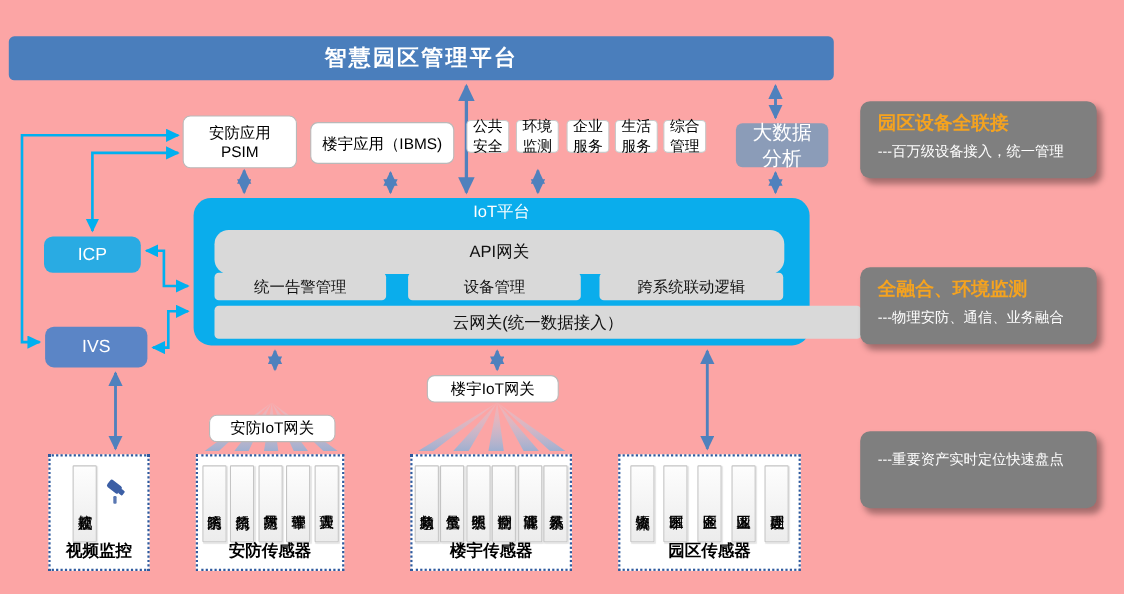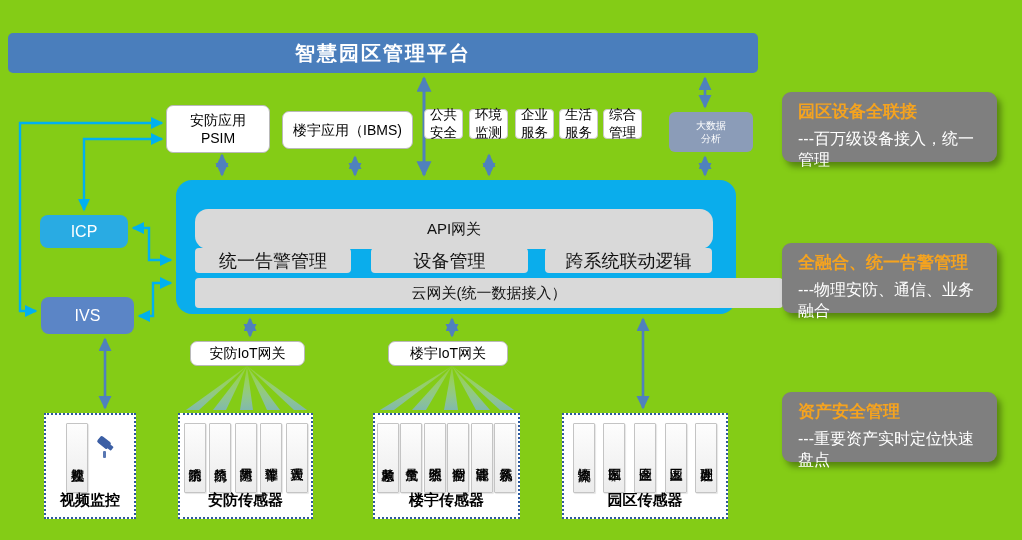--- a/index.html
+++ b/index.html
@@ -1,17 +1,17 @@
 <!DOCTYPE html>
 <html><head>
 <meta charset="utf-8">
 <style>
   html,body{margin:0;padding:0;background:#fff;}
   #stage{
-    position:relative;width:1022px;height:540px;background:#84cc16;overflow:hidden;
+    position:relative;width:1022px;height:540px;background:#fca5a5;overflow:hidden;
     font-family:"Liberation Sans","DejaVu Sans",sans-serif;color:#000;
   }
   .abs{position:absolute;box-sizing:border-box;}
   
   #banner{
     left:8px;top:33px;width:750px;height:40px;background:#4a7ebc;border-radius:5px;
     color:#fff;font-size:20px;font-weight:bold;text-align:center;line-height:40px;
     letter-spacing:2px;
   }
   
@@ -23,47 +23,47 @@
   #psim{left:166px;top:105px;width:104px;height:48px;}
   #ibms{left:282px;top:111px;width:131px;height:38px;}
   .smallbox{
     background:#fff;border:1px solid #c9c9c9;border-radius:4px;width:39px;height:30px;
     top:109px;font-size:13.5px;line-height:1.35;text-align:center;
     display:flex;align-items:center;justify-content:center;word-break:break-all;
     padding:1px;
   }
   #bigdata{
     left:669px;top:112px;width:84px;height:40px;background:#8b9cb8;border-radius:6px;
-    color:#fff;font-size:10px;line-height:1.35;text-align:center;
+    color:#fff;font-size:18px;line-height:1.35;text-align:center;
     display:flex;flex-direction:column;justify-content:center;
   }
   
   #icp{left:40px;top:215px;width:88px;height:33px;background:#29abe3;border-radius:8px;
        color:#fff;font-size:16px;display:flex;align-items:center;justify-content:center;}
   #ivs{left:41px;top:297px;width:93px;height:37px;background:#5b85c6;border-radius:8px;
        color:#fff;font-size:16px;display:flex;align-items:center;justify-content:center;}
   
   #iot{left:176px;top:180px;width:560px;height:134px;background:#0aadec;border-radius:16px;}
   #iot-title{left:0;top:3px;width:100%;text-align:center;color:#fff;font-size:15px;}
   .graybar{
     background:#d9d9d9;border-radius:4px;text-align:center;color:#111;
     display:flex;align-items:center;justify-content:center;
   }
   #api-bar{left:19px;top:29px;width:518px;height:40px;font-size:15px;border-radius:13px;}
-  .module{top:68px;height:25px;font-size:18px;}
+  .module{top:68px;height:25px;font-size:14px;}
   #module-0{left:19px;width:156px;}
   #module-1{left:195px;width:157px;}
   #module-2{left:369px;width:167px;}
   #cloud-bar{left:19px;top:98px;width:588px;height:30px;font-size:15px;}
   
   .gateway{
     background:#fff;border:1.4px solid #b9b9b9;border-radius:7px;height:25px;top:341px;
     font-size:14px;display:flex;align-items:center;justify-content:center;
   }
-  #gw-security{left:190px;width:115px;}
+  #gw-security{left:190px;width:115px;margin-top:36px;}
   #gw-building{left:388px;width:120px;}
   
   .group{
     top:413px;height:106px;background:#fff;border:2px dotted #2e5a9e;
   }
   #group-video{left:44px;width:92px;}
   #group-security{left:178px;width:135px;}
   #group-building{left:373px;width:147px;}
   #group-park{left:562px;width:166px;}
   .cells{display:flex;justify-content:space-evenly;align-items:flex-start;margin-top:8px;}
@@ -83,21 +83,21 @@
   
   .benefit{
     left:782px;width:215px;height:70px;background:#7f7f7f;border-radius:9px;
     box-shadow:4px 5px 6px rgba(0,0,0,0.35);
     padding:10px 14px 0 16px;
   }
   #benefit-0{top:92px;}
   #benefit-1{top:243px;}
   #benefit-2{top:392px;}
   .benefit-title{color:#f5a31f;font-size:17px;font-weight:bold;line-height:1.2;}
-  .benefit-desc{color:#ffffff;font-size:16px;margin-top:7px;}
+  .benefit-desc{color:#ffffff;font-size:13px;margin-top:7px;}
   
   #overlay{position:absolute;left:0;top:0;width:1022px;height:540px;pointer-events:none;}
 </style>
 </head>
 <body>
 
 <div id="stage">
 
   <svg id="overlay" viewBox="0 0 1022 540">
     <defs>
@@ -165,20 +165,21 @@
 
   <div id="bigdata" class="abs">
     <div>大数据</div>
     <div>分析</div>
   </div>
 
   <div id="ivs" class="abs">IVS</div>
   <div id="icp" class="abs">ICP</div>
 
   <div id="iot" class="abs">
+    <div id="iot-title" class="abs">IoT平台</div>
     <div id="api-bar" class="abs graybar">API网关</div>
     <div id="module-0" class="abs graybar module">统一告警管理</div>
     <div id="module-1" class="abs graybar module">设备管理</div>
     <div id="module-2" class="abs graybar module">跨系统联动逻辑</div>
     <div id="cloud-bar" class="abs graybar">云网关(统一数据接入）</div>
   </div>
 
   <div id="gw-security" class="abs gateway">安防IoT网关</div>
   <div id="gw-building" class="abs gateway">楼宇IoT网关</div>
 
@@ -233,21 +234,20 @@
       <div class="vcell">固废处理</div>
     </div>
     <div class="group-label">园区传感器</div>
   </div>
 
   <div id="benefit-0" class="abs benefit">
     <div class="benefit-title">园区设备全联接</div>
     <div class="benefit-desc">---百万级设备接入，统一管理</div>
   </div>
   <div id="benefit-1" class="abs benefit">
-    <div class="benefit-title">全融合、统一告警管理</div>
+    <div class="benefit-title">全融合、环境监测</div>
     <div class="benefit-desc">---物理安防、通信、业务融合</div>
   </div>
   <div id="benefit-2" class="abs benefit">
-    <div class="benefit-title">资产安全管理</div>
     <div class="benefit-desc">---重要资产实时定位快速盘点</div>
   </div>
 
 </div>
 
 </body></html>

